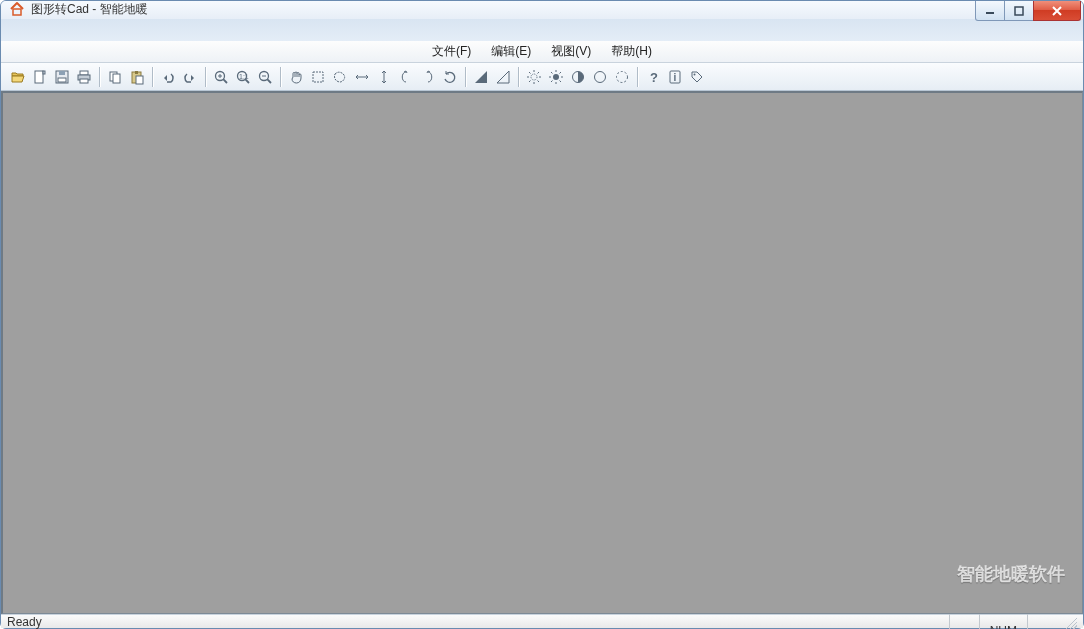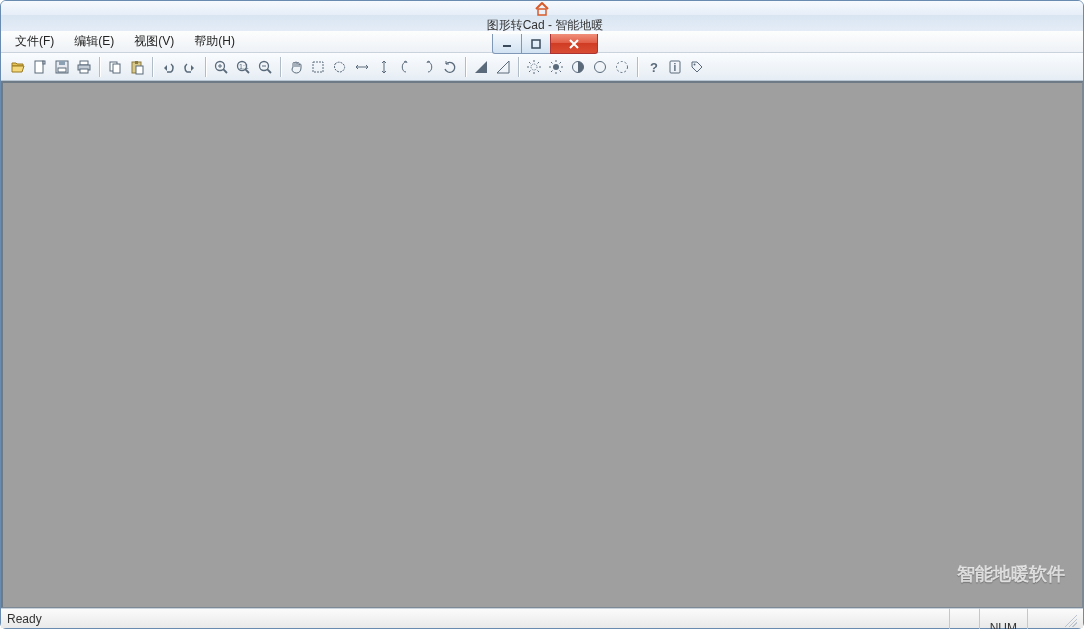--- a/index.html
+++ b/index.html
@@ -17,29 +17,27 @@
     border-radius: 6px;
     display: flex;
     flex-direction: column;
     background: #ffffff;
     box-shadow: inset 0 0 0 1px #cfe3f7;
     position: relative;
   }
 
   
   .titlebar {
-    height: 30px;
+    height: 40px;
     background: linear-gradient(to bottom, #f6fafe 0%, #e7eef7 45%, #d9e5f2 46%, #e4edf7 100%);
     border-top-left-radius: 5px;
     border-top-right-radius: 5px;
     display: flex;
-    align-items: center;
     padding: 0 2px 0 8px;
     color: #333;
-    flex-direction: column;
   }
   .titlebar .app-icon {
     width: 16px; height: 16px;
     margin-right: 6px;
     flex: 0 0 auto;
   }
   .titlebar .title-text {
     flex: 1 1 auto;
     font-size: 12px;
     color: #333;
@@ -72,20 +70,21 @@
 
   
   .menubar {
     height: 22px;
     background: linear-gradient(to bottom, #fdfdfd, #eef2f6);
     border-bottom: 1px solid #c9d3dd;
     display: flex;
     align-items: center;
     padding: 0 4px;
     font-size: 12px;
+    justify-content: center;
   }
   .menu-item {
     padding: 2px 10px;
     cursor: default;
     color: #222;
   }
 
   
   .toolbar {
     height: 28px;
@@ -117,21 +116,21 @@
     background: #9f9f9f;
     border: 1px solid #7d8a96;
     border-left: 2px solid #6e7a85;
     border-top: 2px solid #6e7a85;
     margin: 0;
     position: relative;
   }
 
   
   .statusbar {
-    height: 20px;
+    height: 14px;
     background: linear-gradient(to bottom, #fbfbfb, #e9e9e9);
     border-top: 1px solid #c9d3dd;
     display: flex;
     align-items: center;
     padding: 0 6px;
     font-size: 12px;
     color: #333;
     justify-content: space-between;
   }
   .status-left { flex: 1 1 auto; }

